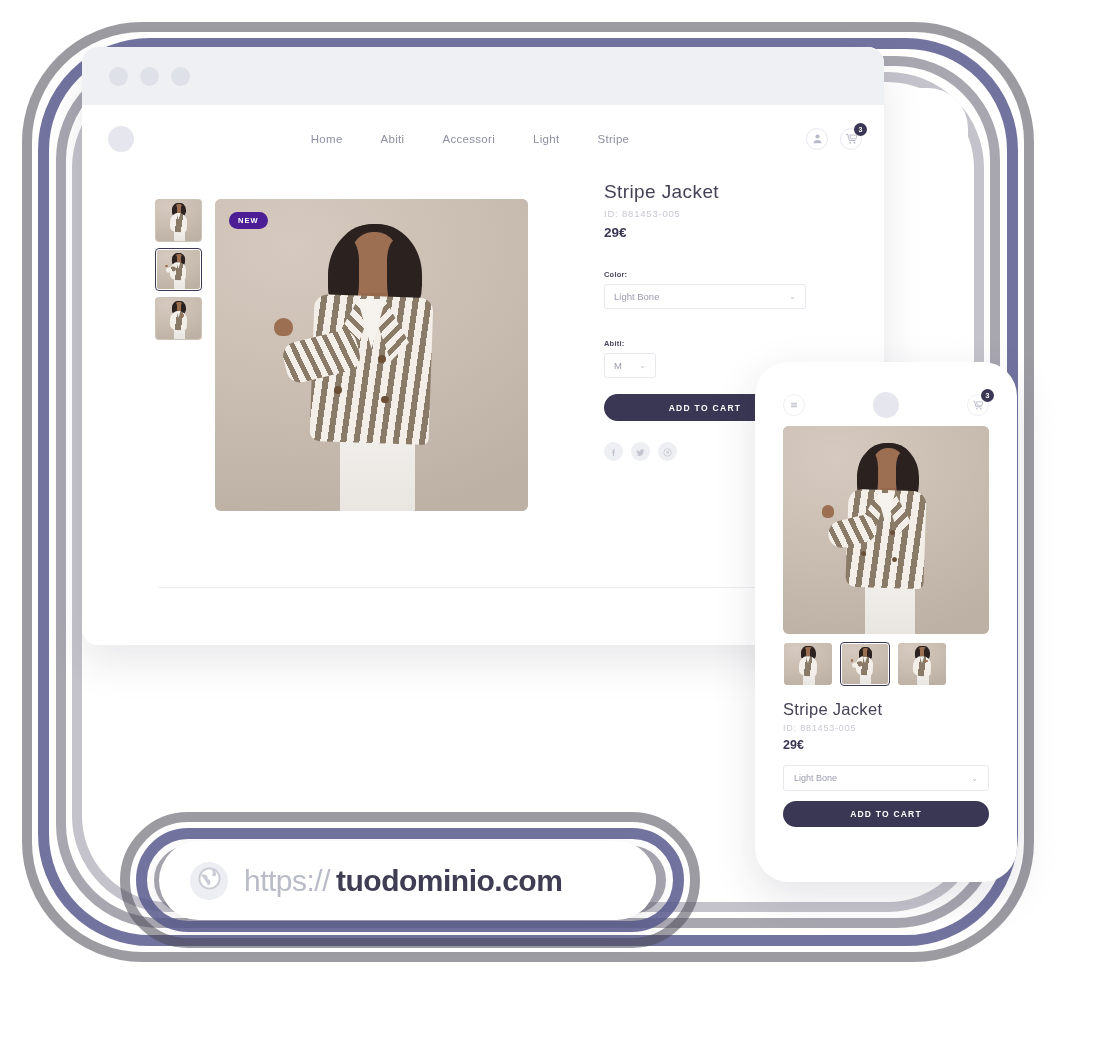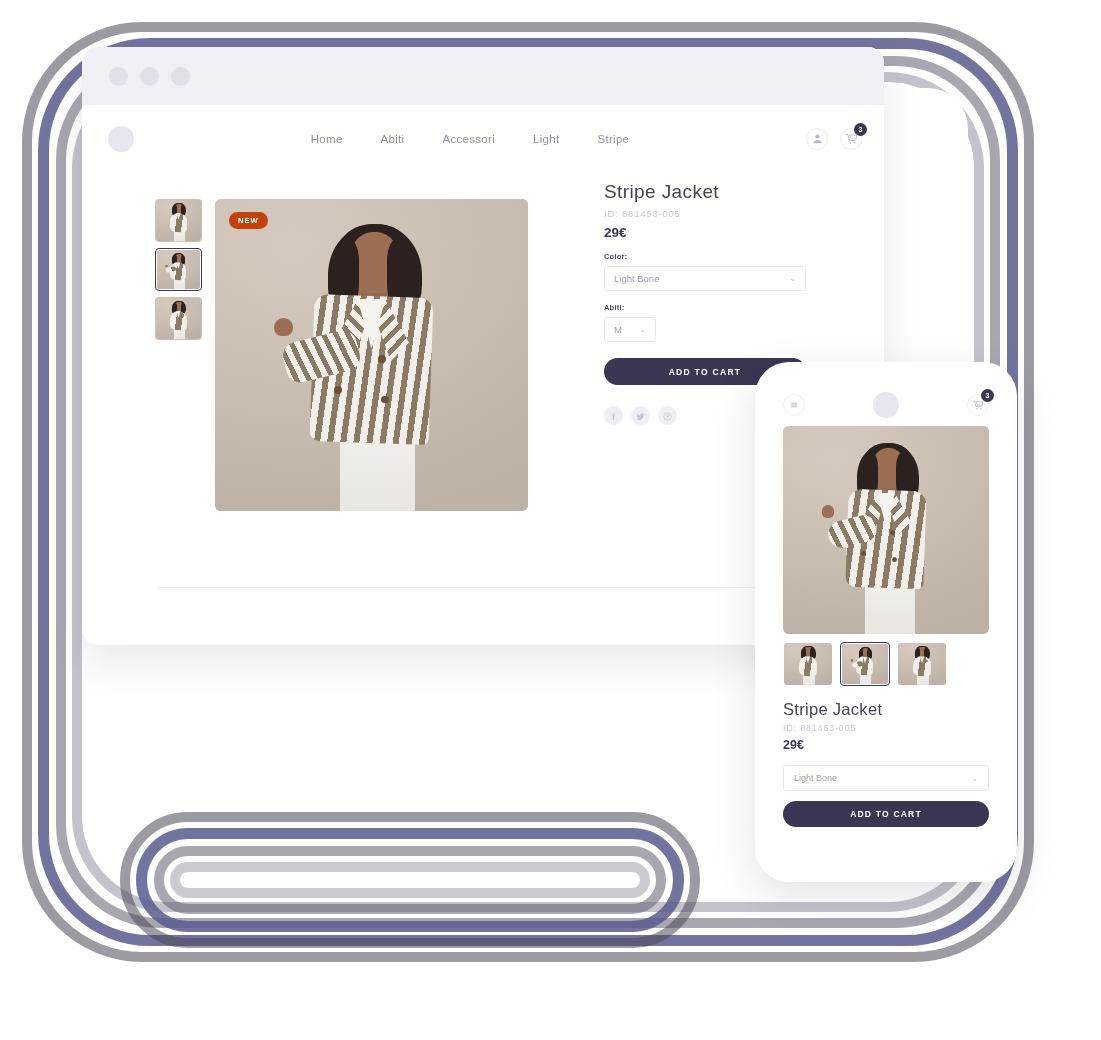--- a/index.html
+++ b/index.html
@@ -131,21 +131,21 @@
   }
   .thumb.selected { border-color: #3a3754; padding: 1px; background: #fff; }
   .thumb .ph { width: 100%; height: 100%; border-radius: 3px; overflow: hidden; }
 
   .hero {
     position: relative; width: 313px; height: 312px;
     border-radius: 6px; overflow: hidden;
   }
   .new-badge {
     position: absolute; left: 14px; top: 13px; z-index: 4;
-    background: #c2410c; color: #fff;
+    background: #4c1d95; color: #fff;
     font-size: 7.5px; font-weight: bold; letter-spacing: 1px;
     padding: 4px 9px; border-radius: 10px;
   }
 
   
   .photo { position: relative; width: 100%; height: 100%; background: #cdc0b4; overflow: hidden; }
   .photo .bg { position: absolute; inset: 0;
     background: radial-gradient(120% 90% at 25% 15%, #d6cac0 0%, #c9bcb0 55%, #bdb0a4 100%); }
   .m-hair-back { position: absolute; left: 36%; top: 8%; width: 30%; height: 34%;
     background: #2b2220; border-radius: 48% 48% 42% 42%; }
@@ -193,21 +193,21 @@
   .m-btn3 { left: 38%; top: 60%; }
 
   
   .ph .photo { transform: scale(1); }
 
   
   .info { padding: 8px 0 0 76px; }
   .p-title { font-size: 19px; color: #454256; letter-spacing: .4px; font-weight: 400; }
   .p-id { font-size: 9.5px; color: #c7c8d4; letter-spacing: .8px; margin-top: 5px; }
   .p-price { font-size: 13.5px; color: #3a3754; font-weight: bold; margin-top: 6px; }
-  .field-label { font-size: 7.5px; color: #4a4860; font-weight: bold; margin-top: 12px; margin-bottom: 5px; letter-spacing: .2px; }
+  .field-label { font-size: 7.5px; color: #4a4860; font-weight: bold; margin-top: 30px; margin-bottom: 5px; letter-spacing: .2px; }
   .select {
     height: 25px; border: 1px solid #e7e8ee; border-radius: 3px;
     display: flex; align-items: center; justify-content: space-between;
     padding: 0 9px; background: #fff;
     font-size: 9.5px; color: #9b9cac;
   }
   .select.color { width: 202px; }
   .select.size { width: 52px; }
   .chev { font-size: 8px; color: #c0c1cd; }
   .atc-btn {
@@ -575,14 +575,28 @@
 
       <div class="p-select">
         <span>Light Bone</span>
         <span class="chev">⌄</span>
       </div>
 
       <button class="p-atc">ADD TO CART</button>
     </div>
   </div>
 
+  <div id="urlpill">
+    <div class="globe">
+      <span>
+        <svg viewBox="0 0 24 24" fill="none">
+          <circle cx="12" cy="12" r="9" fill="#ffffff" stroke="#c8cad4" stroke-width="1.6"></circle>
+          <path d="M5 9c2 1 3 0 4 1s0 2 1 3 2 0 2 2-1 2-1 3" stroke="#c8cad4" stroke-width="1.6" fill="#c8cad4"></path>
+          <path d="M15 4c0 2 2 2 2 4s-2 1-2 0" stroke="#c8cad4" stroke-width="1.6" fill="#c8cad4"></path>
+        </svg>
+      </span>
+    </div>
+    <div>
+      <span class="url-proto">https://</span><span class="url-domain">tuodominio.com</span>
+    </div>
+  </div>
 
 </div>
 
 </body></html>

